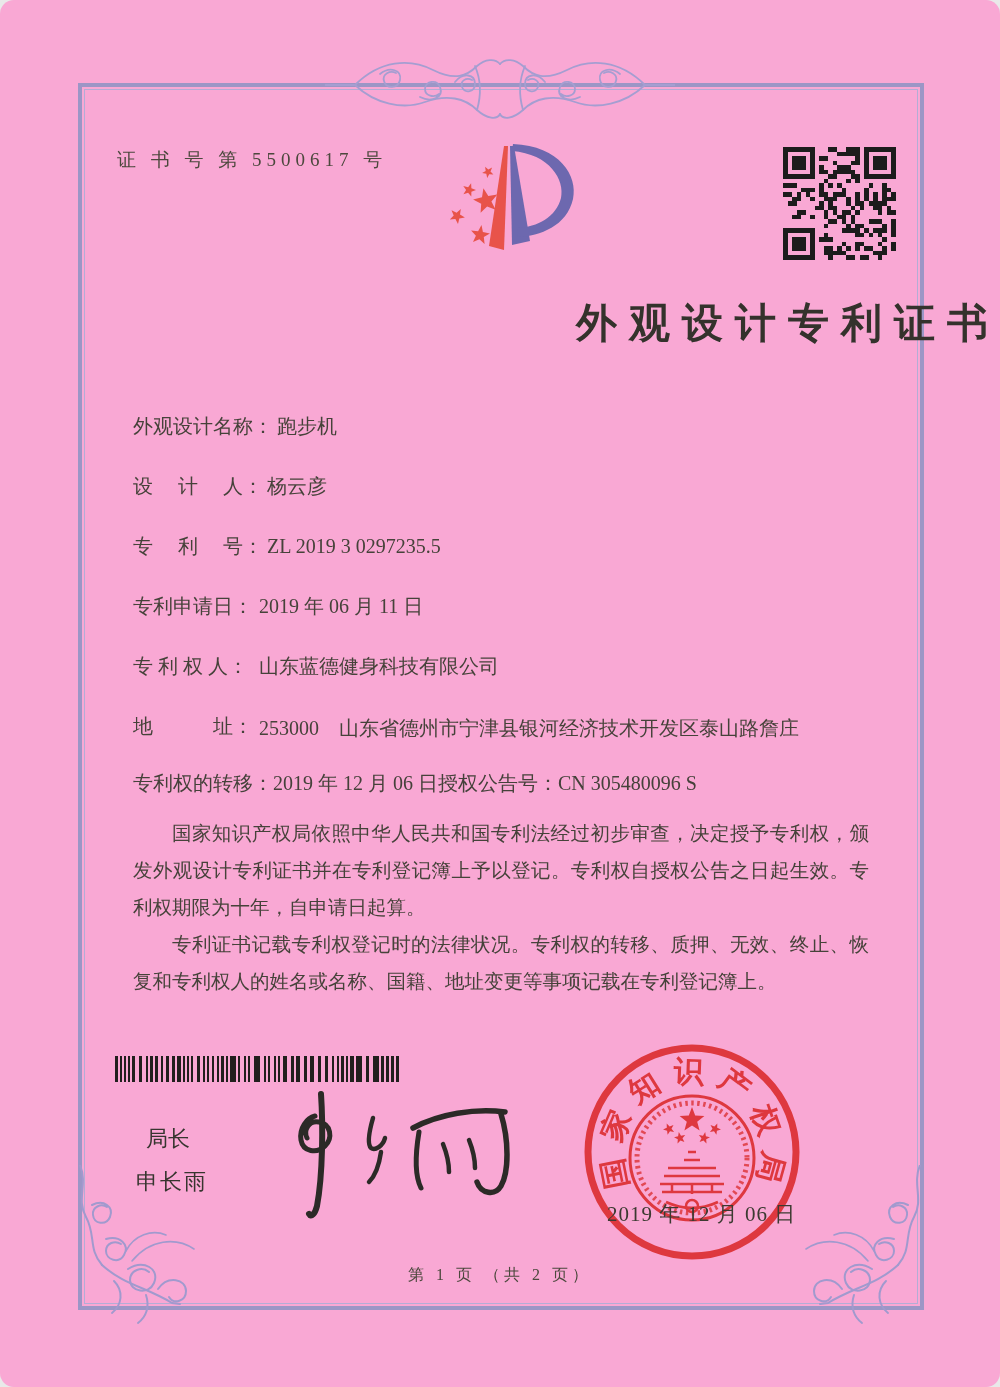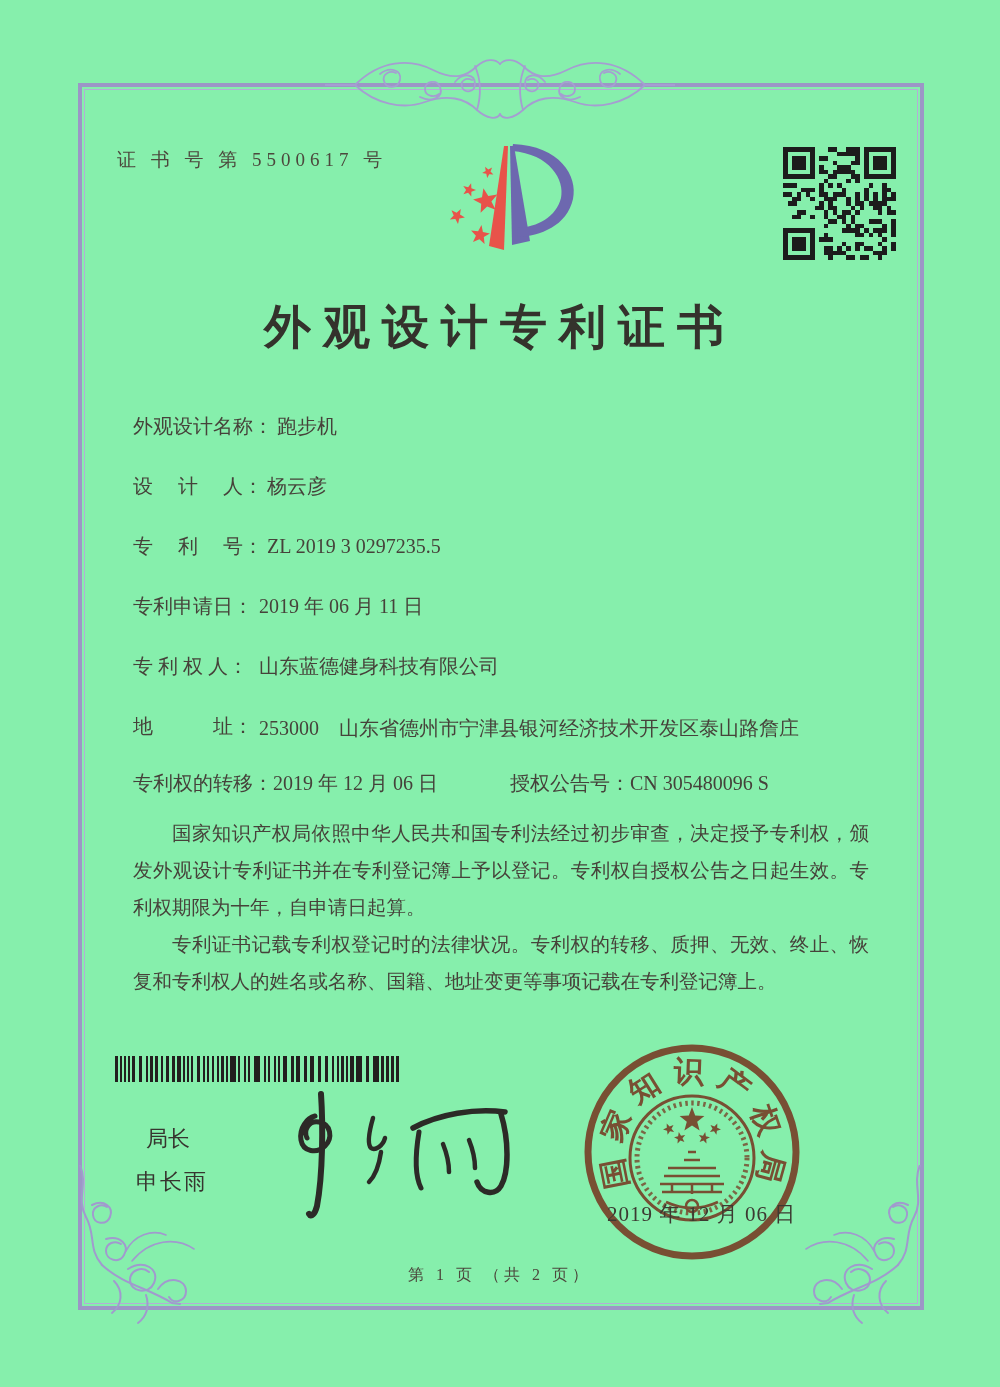--- a/index.html
+++ b/index.html
@@ -1,42 +1,43 @@
 <!DOCTYPE html>
 <html><head>
 <meta charset="utf-8">
 <style>
   html,body{margin:0;padding:0;background:#e9e9e9;}
   #page{
     position:relative;width:1000px;height:1387px;margin:0 auto;
-    background:#86efac;overflow:hidden;
+    background:#f9a8d4;overflow:hidden;
     font-family:"Liberation Serif","DejaVu Serif",serif;
     color:#45413a;
+    border-radius:14px;
   }
   
   #frame{position:absolute;left:78px;top:83px;width:838px;height:1219px;
     border:4px solid #9c96c6;}
   #frame .inner{position:absolute;left:2px;top:2px;right:2px;bottom:2px;
     border:1px solid #b3add6;}
   .orn{position:absolute;pointer-events:none;}
   
   #cert-no{position:absolute;left:117px;top:147px;font-size:19px;
     letter-spacing:5px;color:#4c483d;white-space:nowrap;}
   #logo{position:absolute;left:420px;top:138px;}
   #qr{position:absolute;left:783px;top:147px;width:113px;height:113px;}
-  #title{position:absolute;left:0;top:296px;width:1000px;text-align:center;
-    font-size:47px;font-weight:700;letter-spacing:12px;color:#34322c;}
+  #title{position:absolute;left:0;top:296px;width:1000px;text-align:right;
+    font-size:41px;font-weight:700;letter-spacing:12px;color:#34322c;}
   
   .row{position:absolute;left:133px;font-size:20px;white-space:nowrap;}
   .row .lbl{display:inline-block;min-width:122px;color:#46423a;}
   .row .val{margin-left:4px;color:#46423a;}
   #row-addr .val{display:inline-block;vertical-align:top;white-space:normal;
     width:625px;line-height:30px;}
   #grant-row{position:absolute;left:133px;top:770px;font-size:20px;white-space:nowrap;}
-  #grant-row .part2{margin-left:72px;}
+  #grant-row .part2{}
   
   #paras{position:absolute;left:133px;top:815px;width:736px;
     font-size:19.5px;line-height:37px;color:#46423a;text-align:justify;}
   #paras p{margin:0;text-indent:2em;}
   
   #barcode{position:absolute;left:115px;top:1056px;width:289px;height:26px;
     display:flex;align-items:stretch;}
   #barcode i{display:block;height:100%;}
   
   #director-title{position:absolute;left:146px;top:1124px;font-size:22px;

